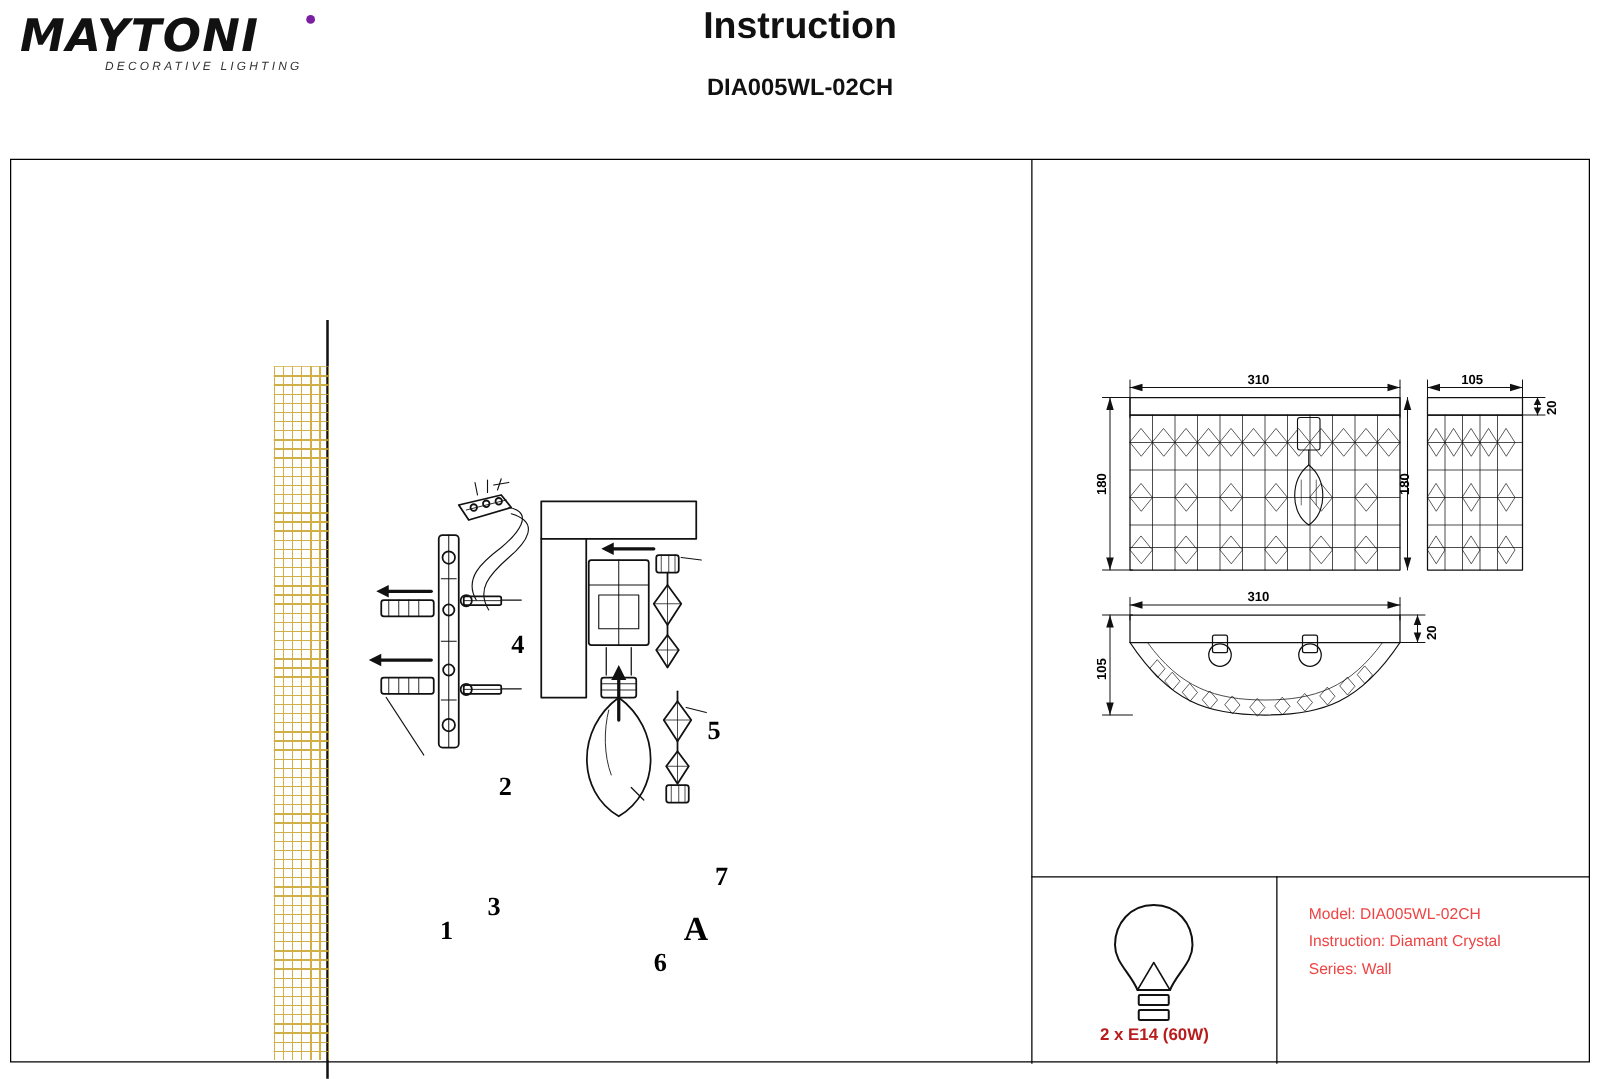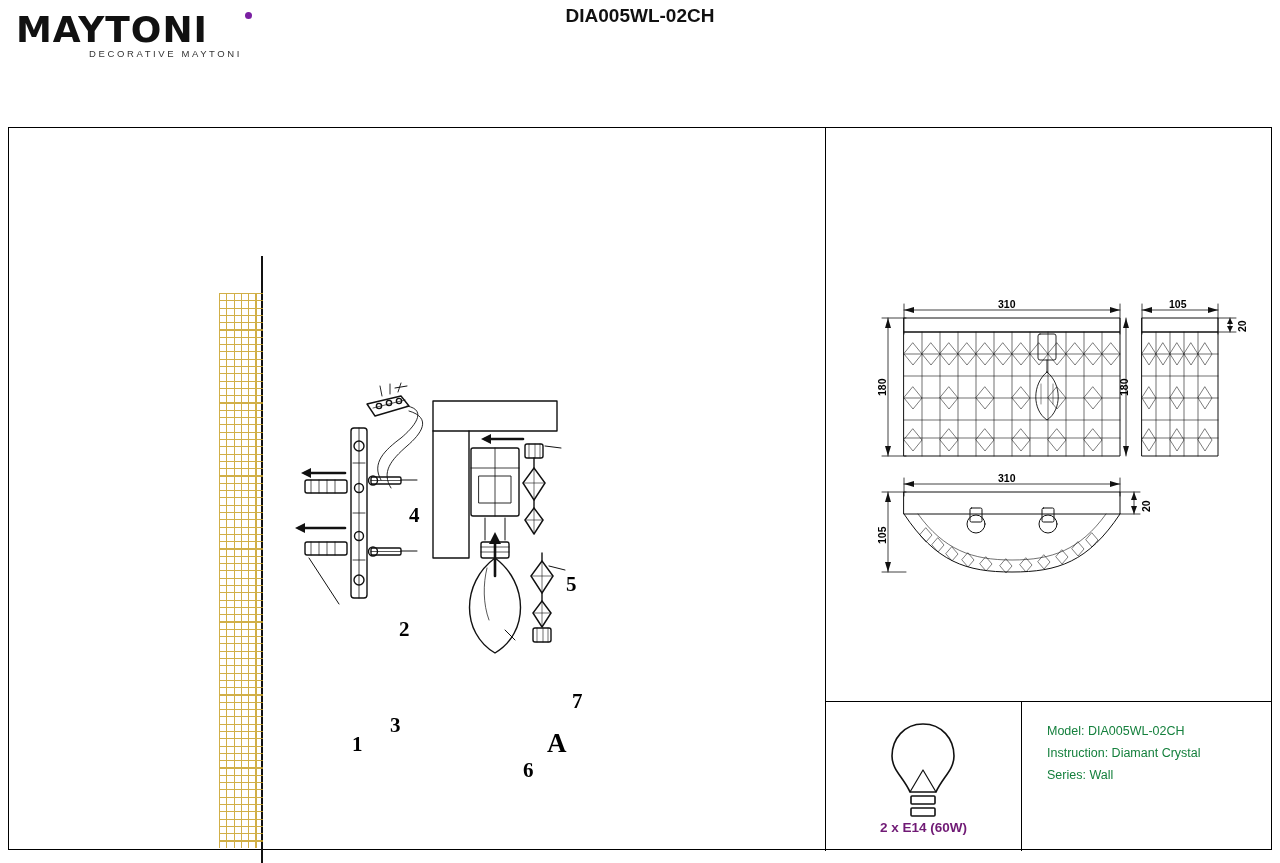--- a/index.html
+++ b/index.html
@@ -21,20 +21,21 @@
     position: absolute;
     left: 0; top: 0;
     width: 1280px;
     height: 120px;
   }
   .brand {
     position: absolute;
     left: 16px;
     top: 10px;
     width: 240px;
+    font-style: italic;
   }
   .brand-word {
     font-family: "DejaVu Sans", sans-serif;
     font-size: 36px;
     font-weight: bold;
     letter-spacing: 1px;
     color: #111;
     line-height: 40px;
     position: relative;
     display: inline-block;
@@ -66,21 +67,21 @@
     font-size: 30px;
     font-weight: bold;
     color: #111;
     line-height: 38px;
   }
   .doc-code {
     font-size: 19px;
     font-weight: bold;
     color: #111;
     line-height: 24px;
-    margin-top: 2px;
+    margin-top: 19px;
   }
 
   
   .frame {
     position: absolute;
     left: 8px;
     top: 127px;
     width: 1264px;
     height: 723px;
     border: 1px solid #000;
@@ -193,34 +194,34 @@
     height: 149px;
   }
   .lamp-cap {
     position: absolute;
     left: 0;
     bottom: 16px;
     width: 195px;
     text-align: center;
     font-size: 13.5px;
     font-weight: bold;
-    color: #701a75;
+    color: #b91c1c;
   }
   .info-cell {
     position: absolute;
     left: 1013px;
     top: 574px;
     width: 250px;
     height: 149px;
     padding: 18px 0 0 25px;
     box-sizing: border-box;
   }
   .info-line {
     font-size: 12.5px;
-    color: #15803d;
+    color: #ef4444;
     line-height: 22px;
   }
   .cat-row {
     display: flex;
     align-items: center;
     margin-top: 12px;
   }
   .cat-box {
     width: 44px;
     height: 36px;
@@ -237,24 +238,25 @@
   }
 </style>
 </head>
 <body>
 
 <div class="header">
 
   <div class="brand">
     <div class="brand-word">MAYTONI</div>
     <span class="brand-dot"></span>
-    <div class="brand-sub">DECORATIVE MAYTONI</div>
+    <div class="brand-sub">DECORATIVE LIGHTING</div>
   </div>
 
   <div class="title-block">
+    <div class="doc-title">Instruction</div>
     <div class="doc-code">DIA005WL-02CH</div>
   </div>
 </div>
 
 <div class="frame">
 
   <div class="vline"></div>
   <div class="hline-right"></div>
   <div class="vline-lamp"></div>
 

